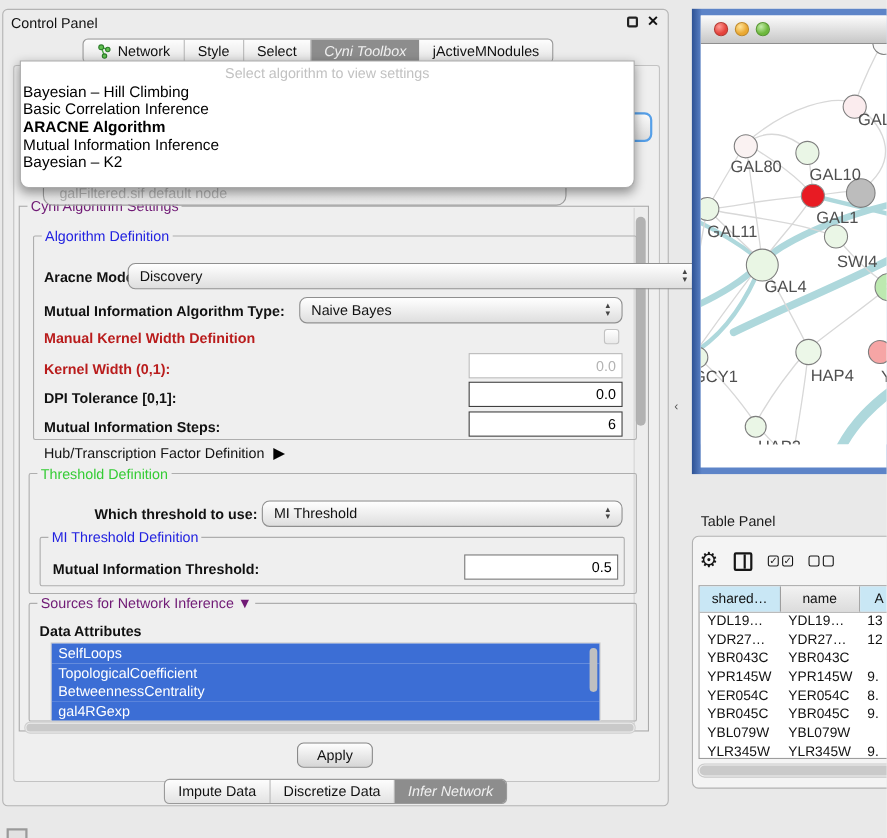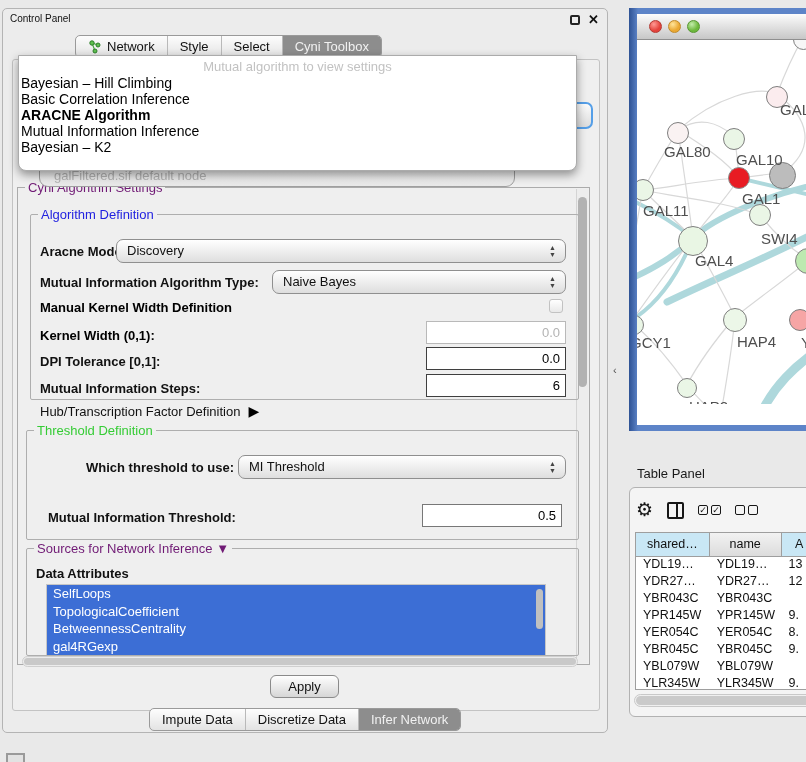--- a/index.html
+++ b/index.html
@@ -3,30 +3,30 @@
 <meta charset="utf-8">
 <style>
   * { margin:0; padding:0; box-sizing:border-box; }
   html,body { width:806px; height:762px; overflow:hidden; }
   body { font-family:"Liberation Sans", sans-serif; background:#e9e9e9; position:relative; }
   #root { position:absolute; left:0; top:0; width:806px; height:762px; overflow:hidden; }
 
   
   #control-panel { position:absolute; left:2px; top:8px; width:606px; height:725px;
     background:#ececec; border:1px solid #b4b4b4; border-radius:5px; }
-  .cp-title { position:absolute; left:7px; top:4px; font-size:10px; color:#111; }
+  .cp-title { position:absolute; left:7px; top:4px; font-size:13px; color:#111; }
   .cp-float { position:absolute; right:27px; top:6px; width:10px; height:10px; border:2px solid #222; border-radius:2px; }
   .cp-close { position:absolute; right:8px; top:3px; font-size:13px; font-weight:bold; color:#111; }
 
   
   .seg-strip { position:absolute; display:flex; height:23px; border:1px solid #9a9a9a; border-radius:5px;
     background:linear-gradient(#fdfdfd,#e3e3e3); overflow:hidden; }
   .seg { display:flex; align-items:center; padding:0 12px; font-size:13px; color:#111; border-right:1px solid #b9b9b9; white-space:nowrap; }
   .seg:last-child { border-right:none; }
-  .seg.selected { background:#8d8d8d; color:#f1f1f1; border-right:none; }
+  .seg.selected { background:#8d8d8d; color:#f1f1f1; border-right:none;font-style:italic; }
   .net-icon { width:14px; height:14px; margin-right:5px; }
 
   
   .cp-content { position:absolute; left:9px; top:50px; width:588px; height:652px;
     background:#efefef; border:1px solid #c3c3c3; border-radius:3px; }
 
   
   .combo-frag { position:absolute; left:550px; top:93px; width:40px; height:27px;
     border:2px solid #559fe8; border-radius:7px; background:linear-gradient(#fbfbfb,#dcdcdc); z-index:5; }
   .combo-gal { position:absolute; left:36px; top:142px; width:476px; height:36px;
@@ -45,21 +45,21 @@
   .legend { position:absolute; top:-8px; left:7px; background:#efefef; padding:0 3px; font-size:13px; color:#701a75; white-space:nowrap; }
   .legend.blue { color:#2222e0; }
   .legend.green { color:#35cc35; }
 
   #settings { position:absolute; left:14px; top:178px; width:573px; height:478px; background:#efefef;
     border:1px solid #ababab; }
   .vscroll { position:absolute; right:1px; top:1px; width:12px; height:474px; background:#ededed; border-left:1px solid #d4d4d4; }
   .vscroll .thumb { position:absolute; left:1px; top:8px; width:9px; height:190px; background:#b2b2b2; border-radius:5px; }
 
   .lbl { position:absolute; font-size:13px; font-weight:bold; color:#111; white-space:nowrap; }
-  .lbl.disabled { color:#000000; }
+  .lbl.disabled { color:#b91c1c; }
 
   .combo { position:absolute; height:24px; border:1px solid #8f8f8f; border-radius:7px;
     background:linear-gradient(#ffffff,#dedede); font-size:13px; color:#111; line-height:22px; padding-left:10px; }
   .spinner { position:absolute; right:8px; top:4px; width:9px; font-size:7px; line-height:7px; color:#444; text-align:center; }
 
   .numfield { position:absolute; height:23px; background:#fff; border:1px solid #3f3f3f;
     font-size:13px; color:#000; text-align:right; padding:3px 5px 0 0; }
   .numfield.disabled { border:1px solid #b9b9b9; color:#b3b3b3; }
   .checkbox { position:absolute; width:14px; height:14px; border:1px solid #c2c2c2; border-radius:3px;
     background:linear-gradient(#fff,#e9e9e9); }
@@ -136,49 +136,52 @@
       </div>
       <div class="seg">
           <span>Style</span>
         </div>
       <div class="seg">
           <span>Select</span>
         </div>
       <div class="seg selected">
           <span>Cyni Toolbox</span>
         </div>
+      <div class="seg">
+          <span>jActiveMNodules</span>
+        </div>
     </div>
 
     <div class="cp-content"></div>
 
     <div class="combo-frag"></div>
     <div class="combo-gal">
       <span>galFiltered.sif default node</span>
     </div>
 
     <div class="popup">
-      <div class="popup-placeholder">Mutual algorithm to view settings</div>
+      <div class="popup-placeholder">Select algorithm to view settings</div>
       <div class="popup-item">Bayesian – Hill Climbing</div>
       <div class="popup-item">Basic Correlation Inference</div>
       <div class="popup-item bold">ARACNE Algorithm</div>
       <div class="popup-item">Mutual Information Inference</div>
       <div class="popup-item">Bayesian – K2</div>
     </div>
 
     <div id="settings">
       <span class="legend" style="background:#efefef;">Cyni Algorithm Settings</span>
       <div class="vscroll">
           <div class="thumb"></div>
         </div>
 
       <div class="groupbox" style="left:12px; top:26px; width:549px; height:186px;">
         <span class="legend blue">Algorithm Definition</span>
       </div>
       <div class="lbl" style="left:22px; top:56px;">Aracne Mode:</div>
-      <div class="combo" style="left:98px; top:51px; width:450px;">
+      <div class="combo" style="left:98px; top:51px; width:520px;">
         <span>Discovery</span>
         <span class="spinner">▲<br>▼</span>
       </div>
       <div class="lbl" style="left:22px; top:87px;">Mutual Information Algorithm Type:</div>
       <div class="combo" style="left:254px; top:82px; width:294px;">
         <span>Naive Bayes</span>
         <span class="spinner">▲<br>▼</span>
       </div>
       <div class="lbl disabled" style="left:22px; top:112px;">Manual Kernel Width Definition</div>
       <div class="checkbox" style="left:531px; top:111px;"></div>
@@ -193,20 +196,23 @@
         <span>Hub/Transcription Factor Definition</span><span class="tri-right">▶</span>
       </div>
 
       <div class="groupbox" style="left:8px; top:242px; width:553px; height:110px;">
         <span class="legend green">Threshold Definition</span>
       </div>
       <div class="lbl" style="left:68px; top:272px;">Which threshold to use:</div>
       <div class="combo" style="left:220px; top:267px; width:328px;">
         <span>MI Threshold</span>
         <span class="spinner">▲<br>▼</span>
+      </div>
+      <div class="groupbox" style="left:18px; top:300px; width:532px; height:45px;">
+        <span class="legend blue">MI Threshold Definition</span>
       </div>
       <div class="lbl" style="left:30px; top:322px;">Mutual Information Threshold:</div>
       <div class="numfield" style="left:404px; top:316px; width:140px; border-color:#777;">0.5</div>
 
       <div class="groupbox" style="left:8px; top:360px; width:553px; height:108px;">
         <span class="legend" style="background:#efefef;"><span>Sources for Network Inference</span> <span>▼</span></span>
       </div>
       <div class="lbl" style="left:18px; top:378px;">Data Attributes</div>
       <div class="attr-list" style="left:28px; top:396px; width:500px; height:71px;">
         <div class="attr-item">SelfLoops</div>

